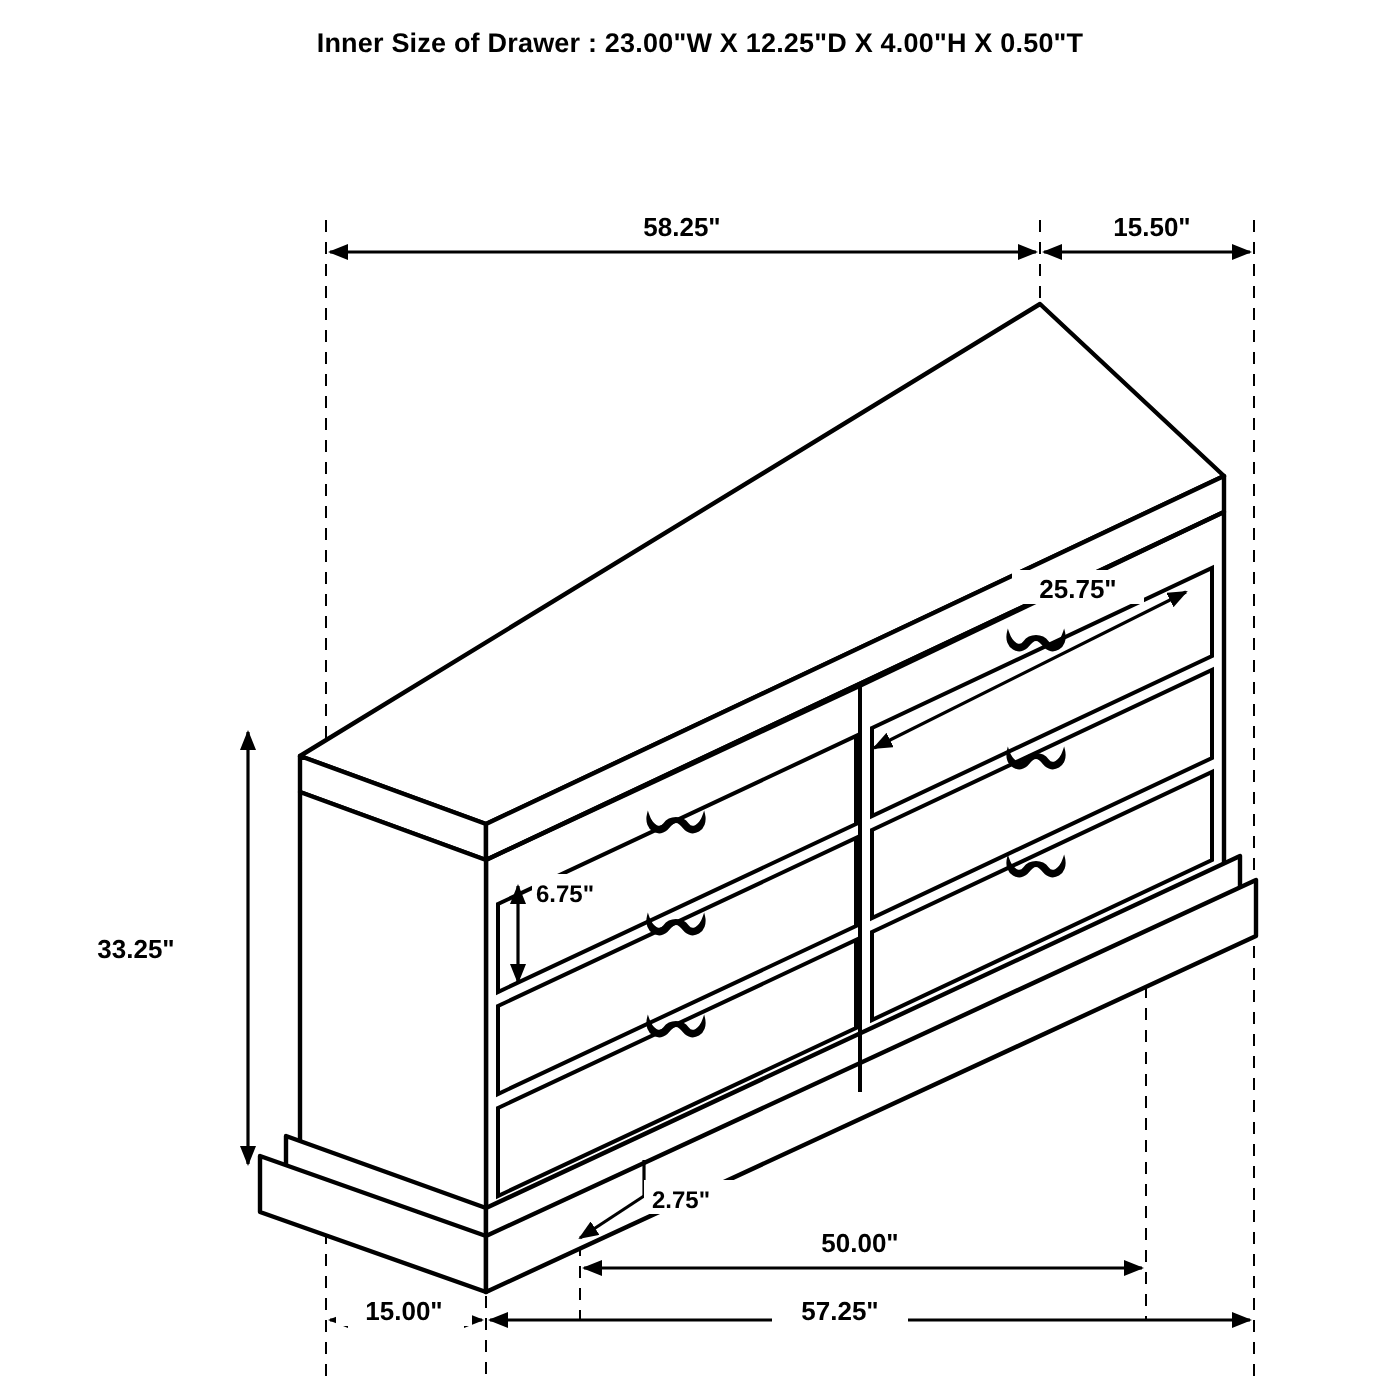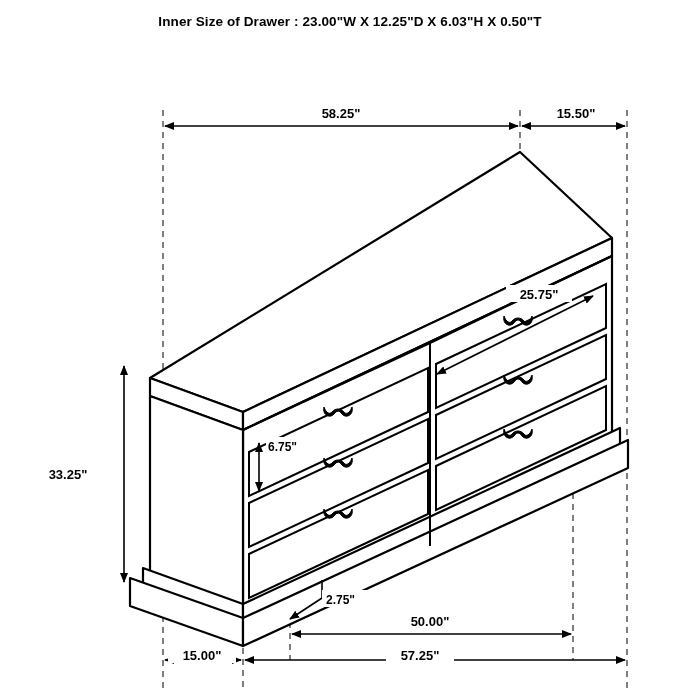--- a/index.html
+++ b/index.html
@@ -47,21 +47,21 @@
     font-size: 12px;
     font-weight: bold;
     fill: #000;
   }
 </style>
 </head>
 <body>
 
 <div id="stage">
 
-  <div id="title">Inner Size of Drawer : 23.00"W X 12.25"D X 6.03"H X 0.50"T</div>
+  <div id="title">Inner Size of Drawer : 23.00"W X 12.25"D X 4.00"H X 0.50"T</div>
 
   <svg class="diagram" width="700" height="700" viewBox="0 0 700 700">
 
     <defs>
       <marker id="arrR" markerWidth="10" markerHeight="8" refX="9" refY="4" orient="auto" markerUnits="userSpaceOnUse">
         <path d="M0,0 L10,4 L0,8 z" fill="#000"></path>
       </marker>
       <marker id="arrL" markerWidth="10" markerHeight="8" refX="1" refY="4" orient="auto" markerUnits="userSpaceOnUse">
         <path d="M10,0 L0,4 L10,8 z" fill="#000"></path>
       </marker>

